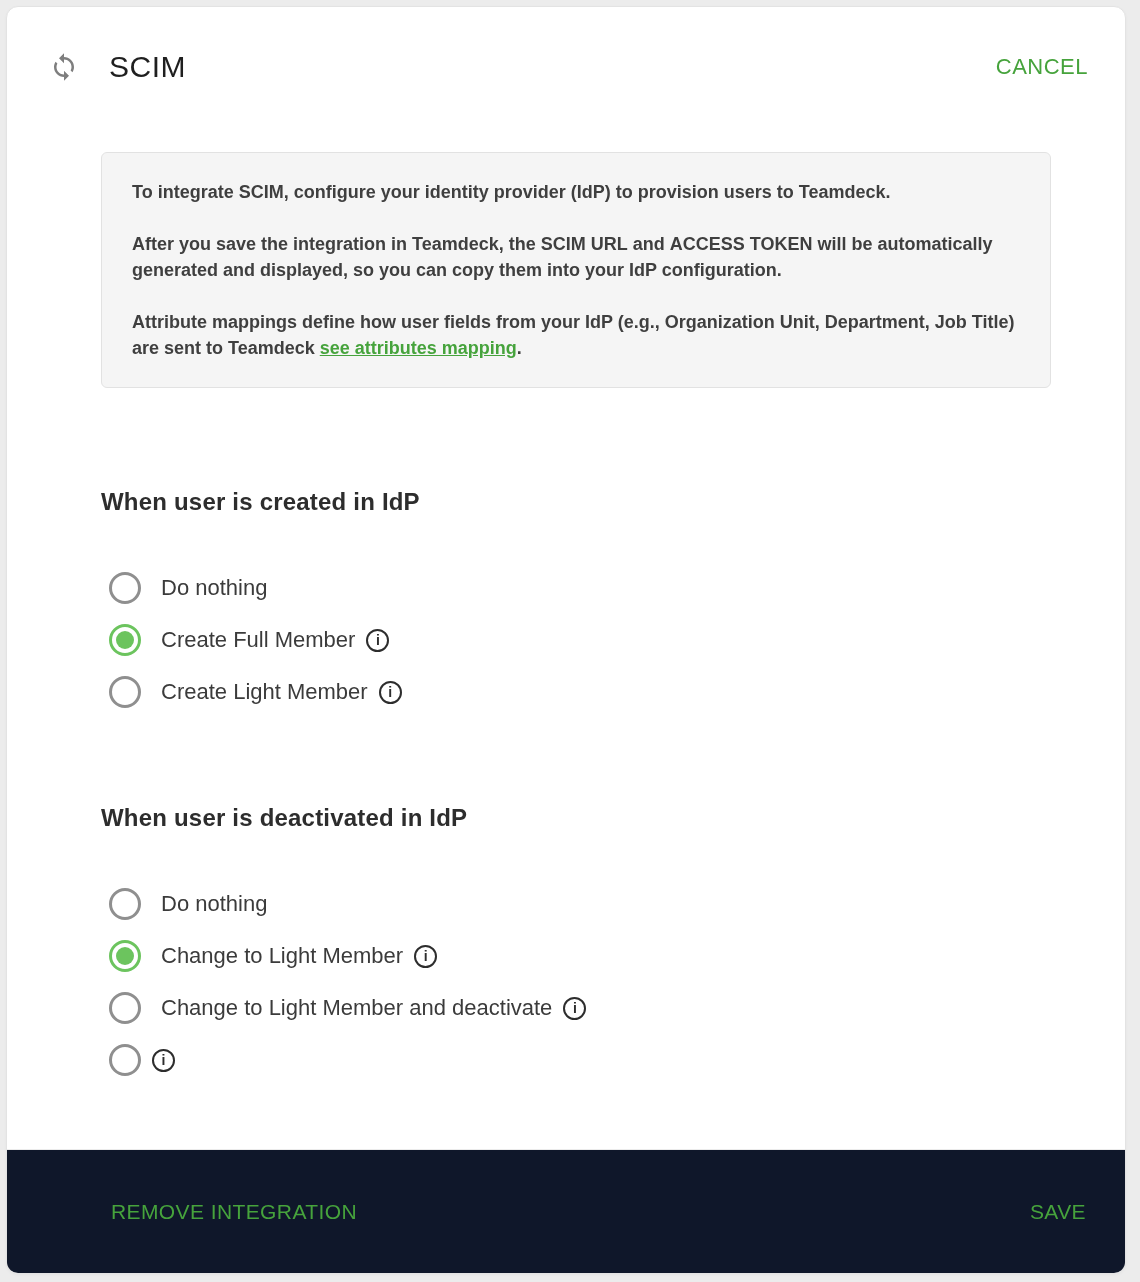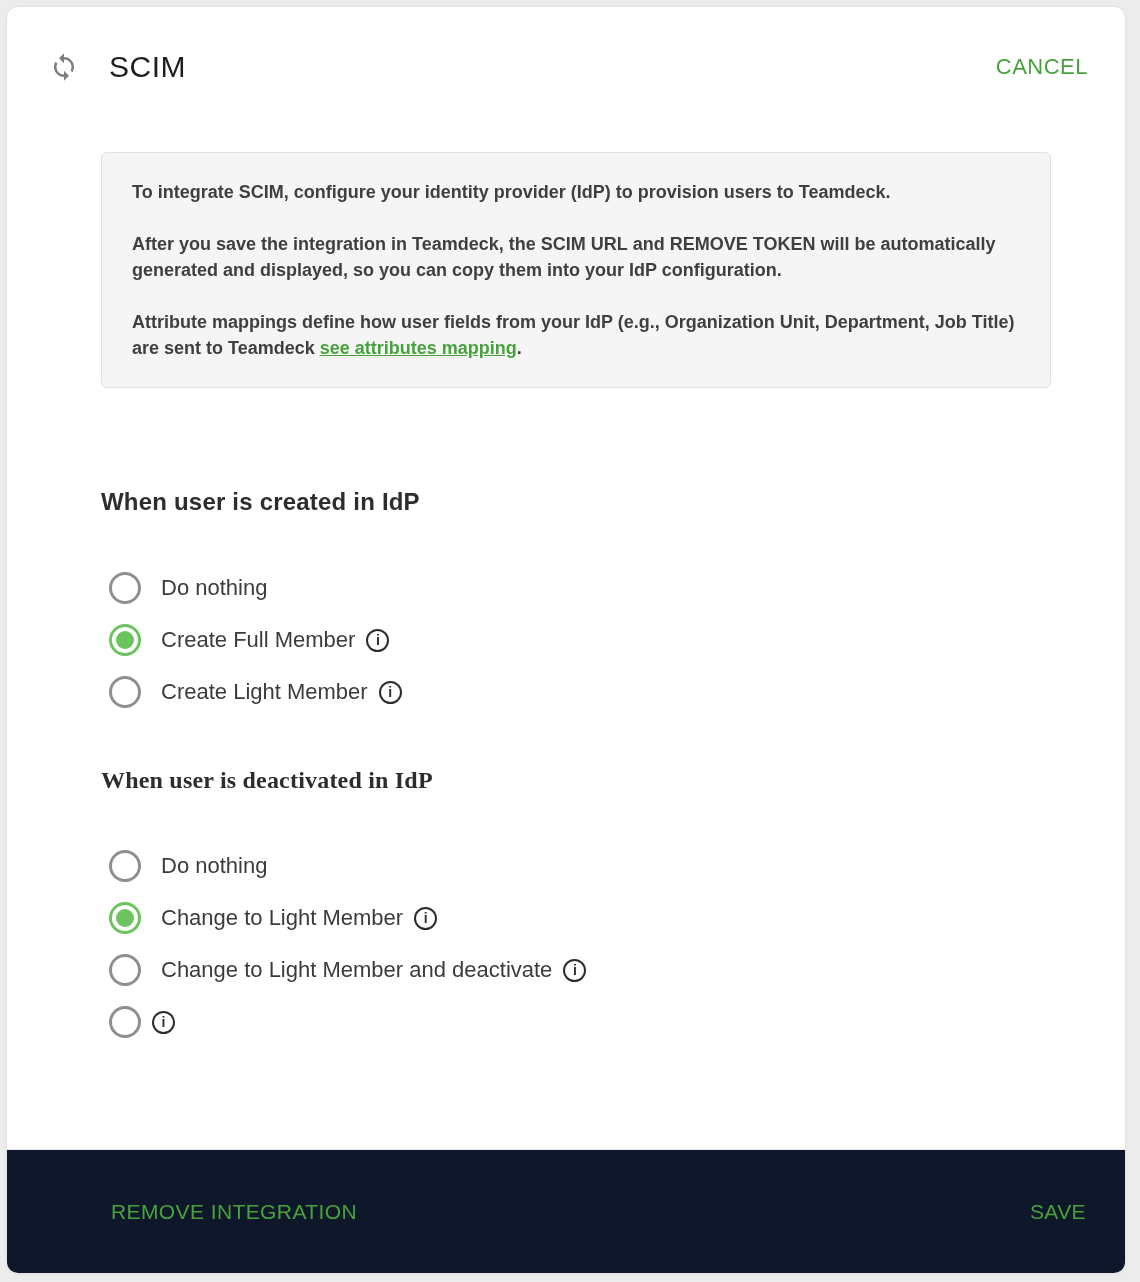--- a/index.html
+++ b/index.html
@@ -88,21 +88,21 @@
     cursor:pointer;
   }
   .section-heading{
     margin:0;
     font-size:24px;
     font-weight:700;
     color:var(--text-dark);
     letter-spacing:0.2px;
   }
   .section-1 .section-heading{margin-top:100px;}
-  .section-2 .section-heading{margin-top:59px;font-family:Liberation Serif, serif;}
+  .section-2 .section-heading{margin-top:96px;}
   .options{margin-top:56px; margin-left:8px;}
   .radio-row{
     display:flex;
     align-items:center;
     margin-bottom:20px;
     cursor:pointer;
   }
   .radio{
     flex:none;
     width:32px;height:32px;
@@ -163,21 +163,21 @@
     </span>
     <span class="app-title">SCIM</span>
     <span class="spacer"></span>
     <button class="text-btn">CANCEL</button>
   </div>
 
   <div class="main">
 
     <div class="info-box">
       <p><span>To integrate SCIM, configure your identity provider (IdP) to provision users to Teamdeck.</span></p>
-      <p><span>After you save the integration in Teamdeck, the </span><strong>SCIM URL</strong><span> and </span><strong>REMOVE TOKEN</strong><span> will be automatically generated and displayed, so you can copy them into your IdP configuration.</span></p>
+      <p><span>After you save the integration in Teamdeck, the </span><strong>SCIM URL</strong><span> and </span><strong>ACCESS TOKEN</strong><span> will be automatically generated and displayed, so you can copy them into your IdP configuration.</span></p>
       <p><span>Attribute mappings define how user fields from your IdP (e.g., Organization Unit, Department, Job Title) are sent to Teamdeck </span><a>see attributes mapping</a><span>.</span></p>
     </div>
 
     <div class="section section-1">
       <h2 class="section-heading">When user is created in IdP</h2>
       <div class="options">
           <label class="radio-row">
             <span class="radio"></span>
             <span class="radio-label">Do nothing</span>
           </label>

